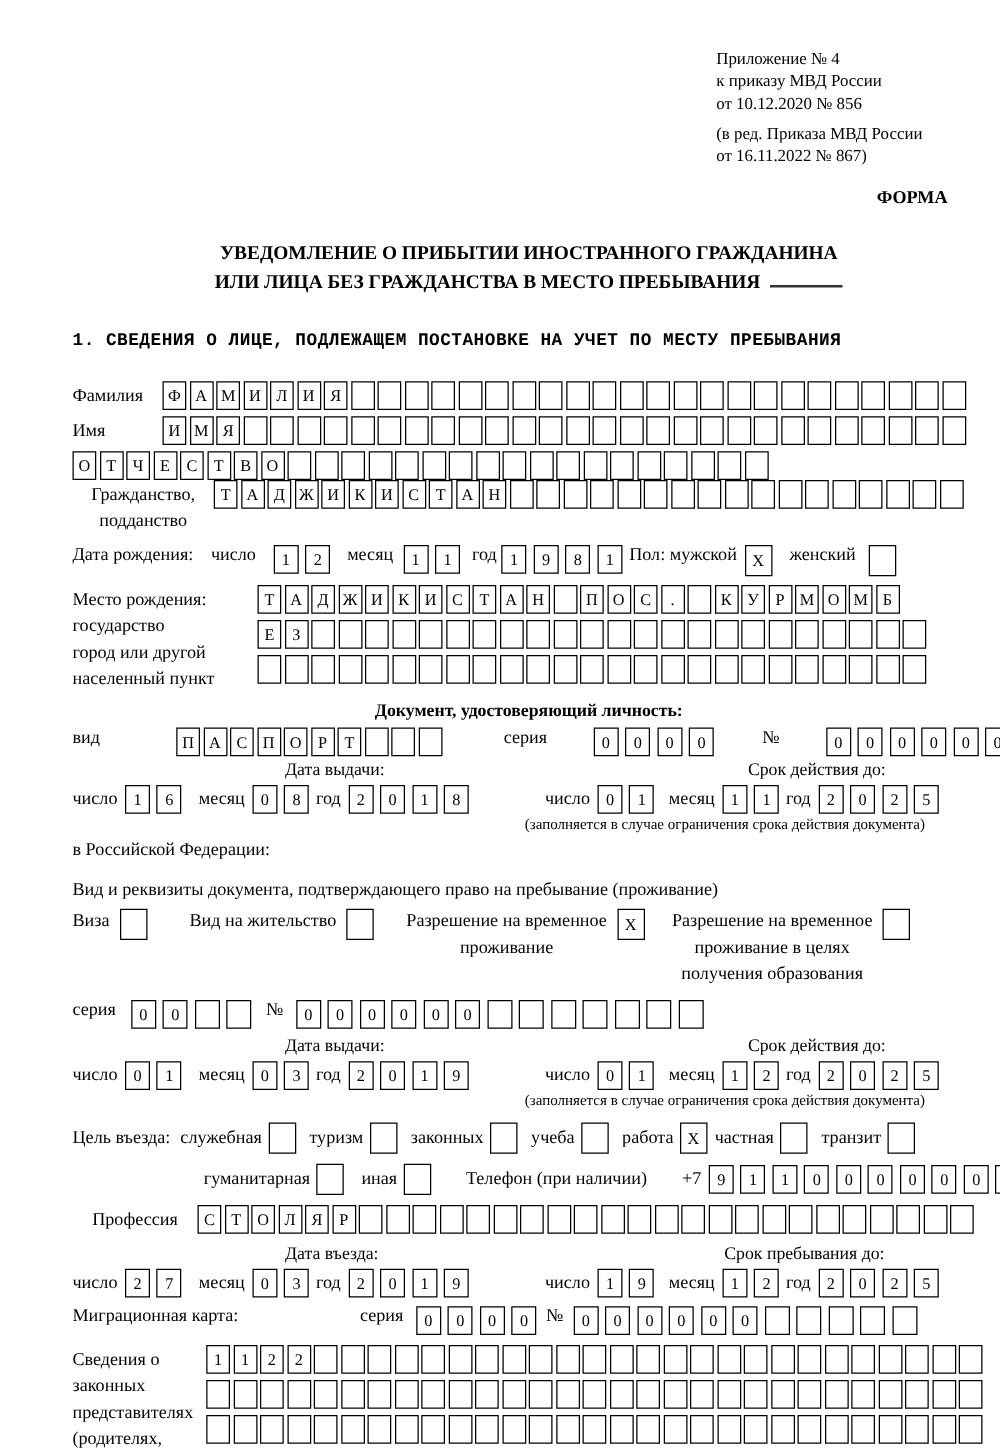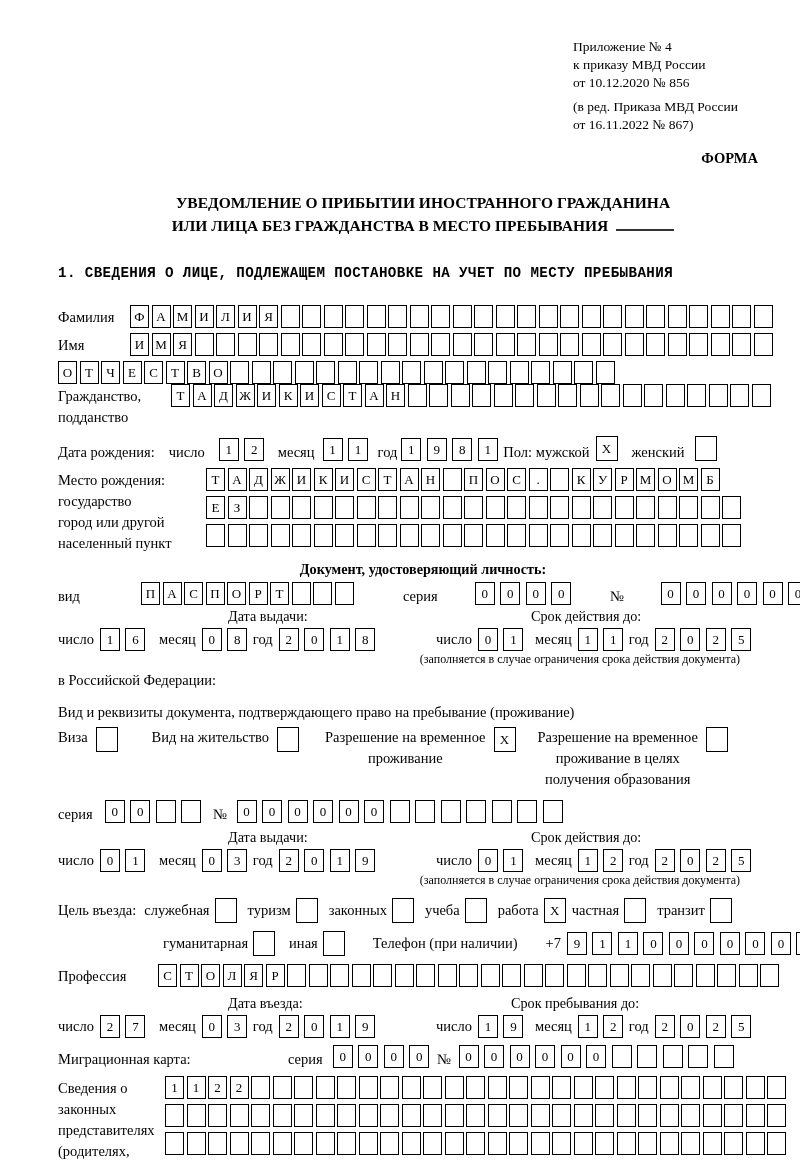--- a/index.html
+++ b/index.html
@@ -29,29 +29,29 @@
   .cell {
     display:inline-flex; flex:none; align-items:center; justify-content:center;
     width:19px; height:23px; border:1.7px solid #000; margin-right:2.5px;
     font-size:13px; line-height:1;
   }
   .spaced .cell { width:20px; margin-right:5.5px; }
   .cb { width:22px; height:25px; margin-right:0; }
   .stack .cells { margin-bottom:5px; }
 
   
-  .iline { display:flex; align-items:flex-end; font-size:14.5px; margin-top:6px; }
+  .iline { display:flex; align-items:flex-start; font-size:14.5px; margin-top:6px; }
   .iline .t { flex:none; }
   .center-head { text-align:center; font-weight:bold; font-size:14.2px; margin-top:7px; }
 
   
   .dates { display:flex; margin-top:3px; }
   .dcol { flex:none; }
   .dcol-l { width:378px; }
-  .dcol-r { width:340px; }
+  .dcol-r { width:340px;text-align:center; }
   .dhead { font-size:14.2px; margin-bottom:3px; }
   .dhead-l { padding-left:170px; }
   .dhead-r { padding-left:95px; }
   .dline { display:flex; align-items:center; font-size:14.5px; }
   .dline .t { margin-right:6px; flex:none; }
   .note-right { font-size:12px; text-align:right; padding-right:48px; margin-top:1px; }
 
   .plain { font-size:14.5px; line-height:22px; margin-top:6px; }
 
   
@@ -184,21 +184,21 @@
         <span class="cell"></span>
         <span class="cell"></span>
         <span class="cell"></span>
         <span class="cell"></span>
         <span class="cell"></span>
         <span class="cell"></span>
         <span class="cell"></span>
       </div>
   </div>
 
-  <div class="frow" style="margin-top:0px;">
+  <div class="frow" style="margin-top:0px;text-align:center;">
     <div class="lblock" style="width:113px;">
       <div>Гражданство,</div>
       <div>подданство</div>
     </div>
     <div class="cells">
         <span class="cell">Т</span>
         <span class="cell">А</span>
         <span class="cell">Д</span>
         <span class="cell">Ж</span>
         <span class="cell">И</span>
@@ -568,21 +568,21 @@
         <span class="cell">0</span>
         <span class="cell">0</span>
         <span class="cell">0</span>
         <span class="cell">0</span>
         <span class="cell">0</span>
         <span class="cell"></span>
       </span>
   </div>
 
   <div class="frow" style="margin-top:8px;">
-    <div class="flabel" style="width:100px;">Профессия</div>
+    <div class="flabel" style="width:100px;text-align:center;">Профессия</div>
     <div class="cells">
         <span class="cell">С</span>
         <span class="cell">Т</span>
         <span class="cell">О</span>
         <span class="cell">Л</span>
         <span class="cell">Я</span>
         <span class="cell">Р</span>
         <span class="cell"></span>
         <span class="cell"></span>
         <span class="cell"></span>

